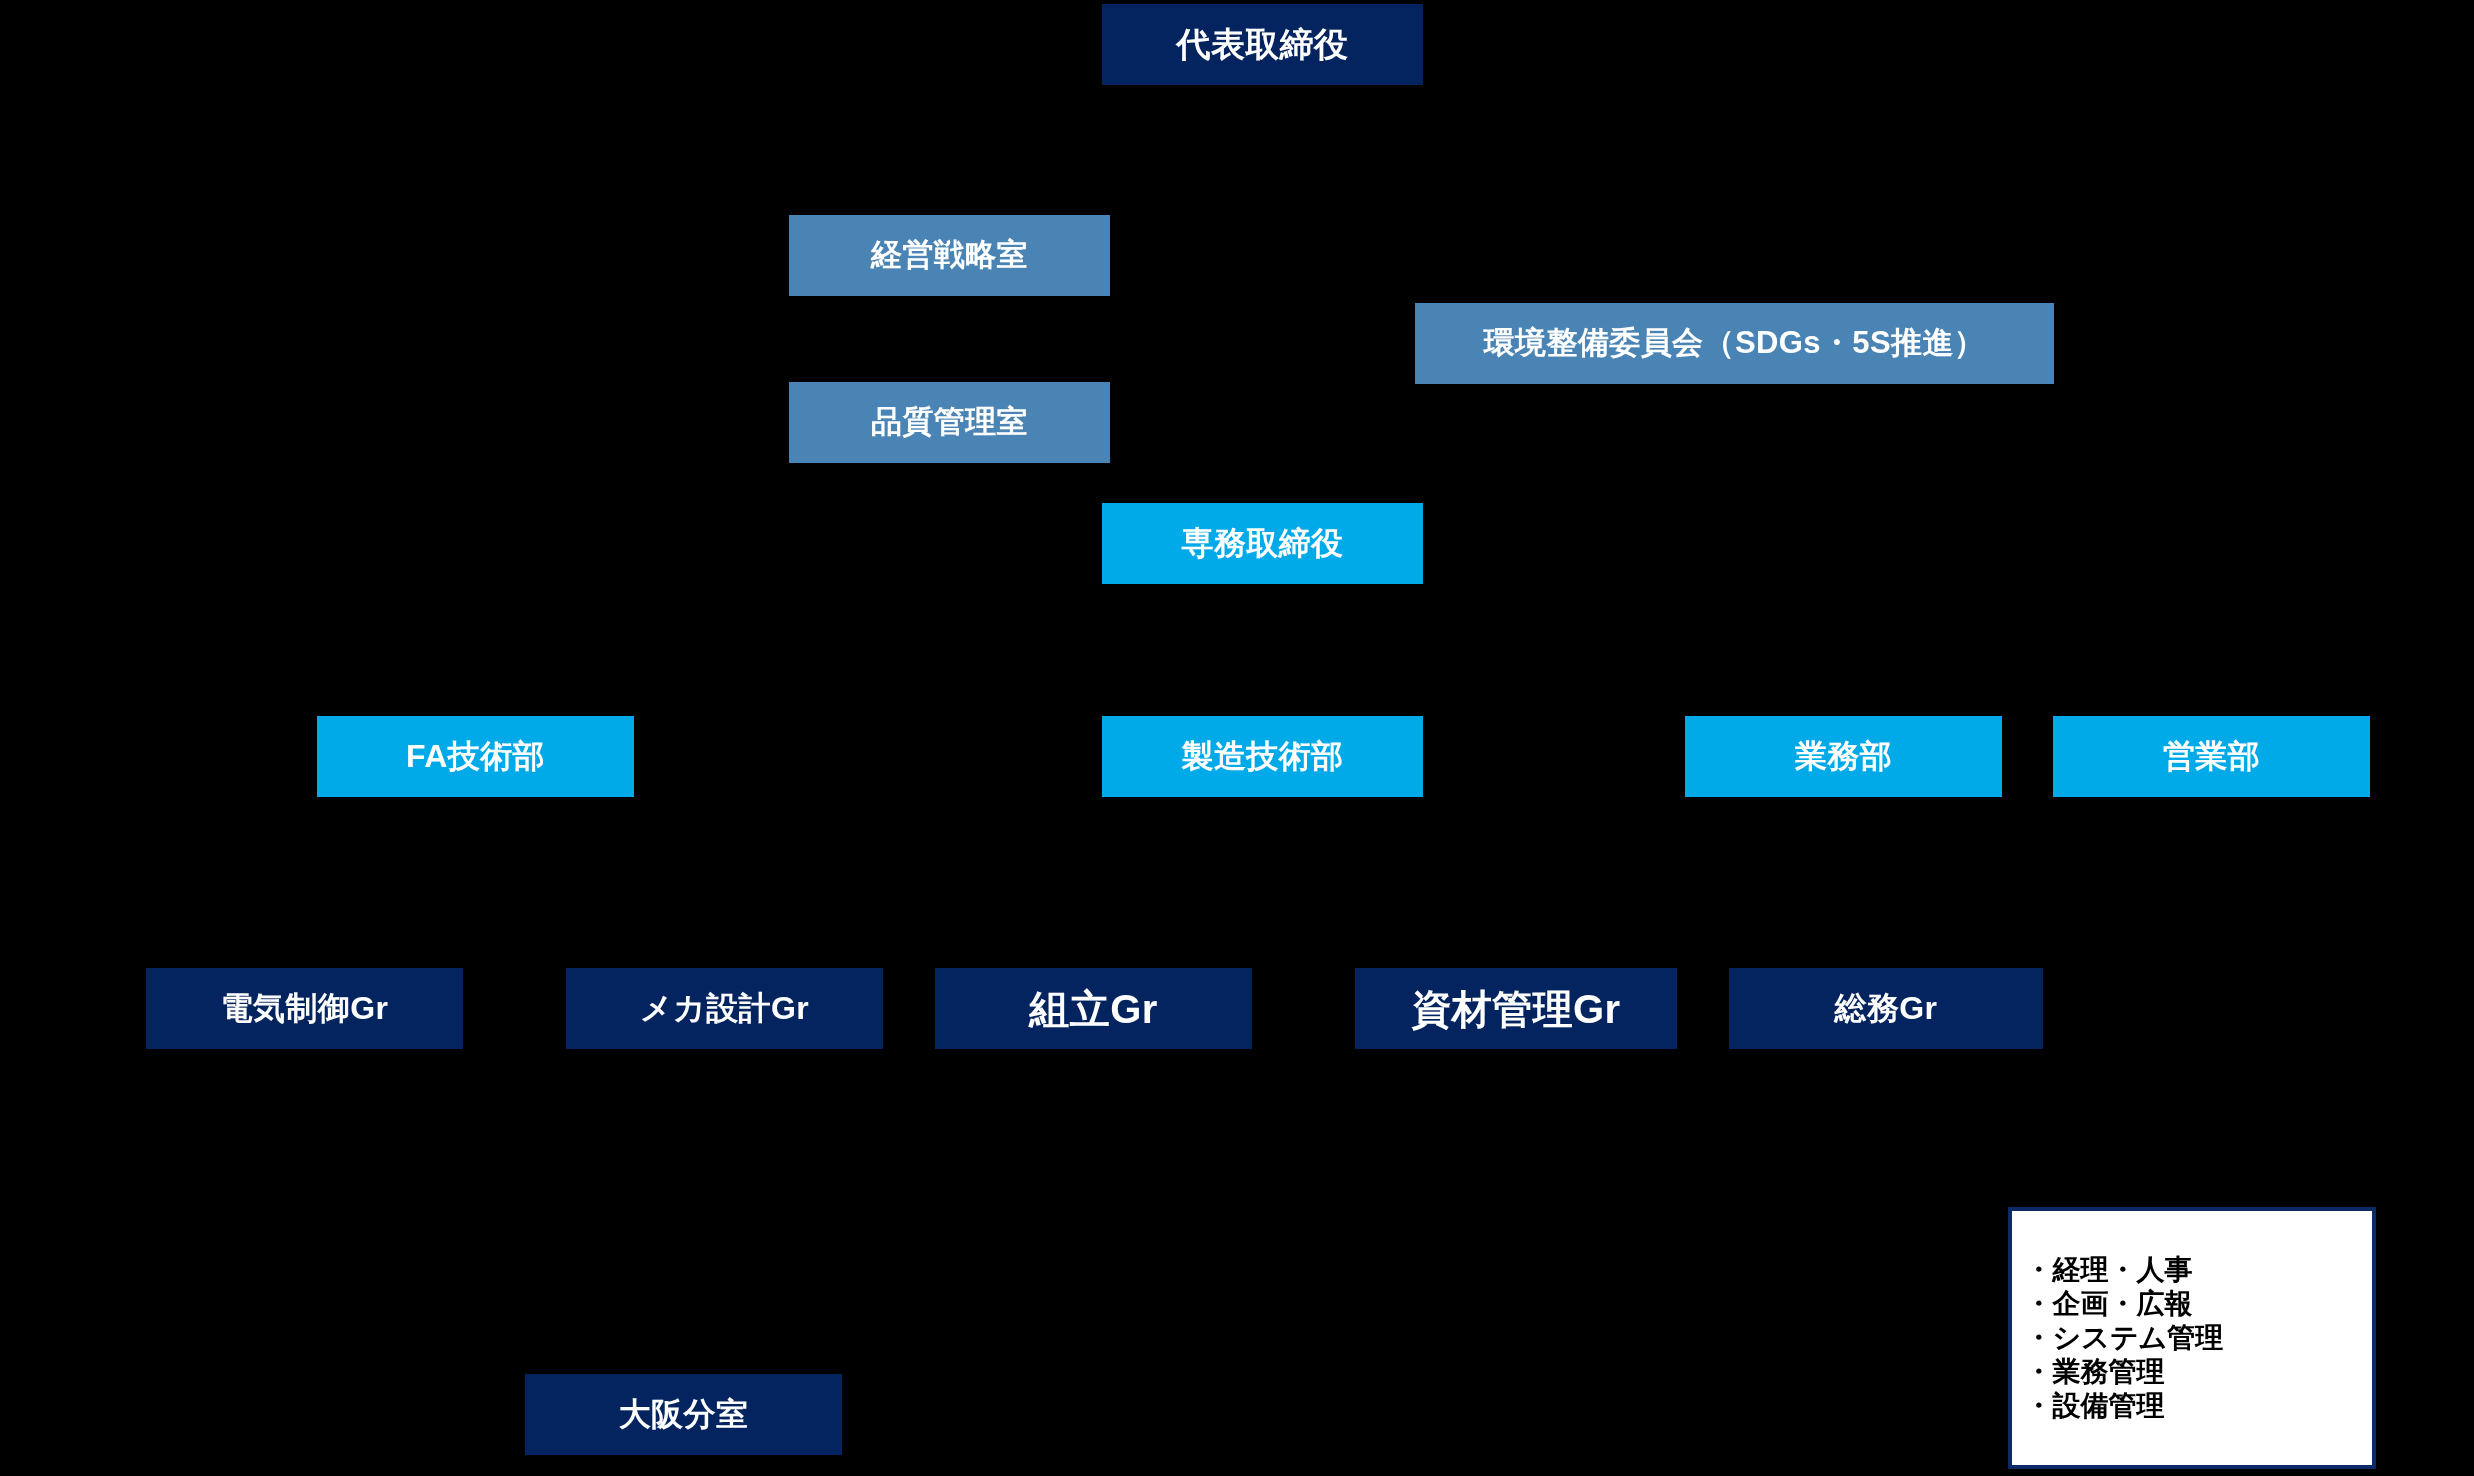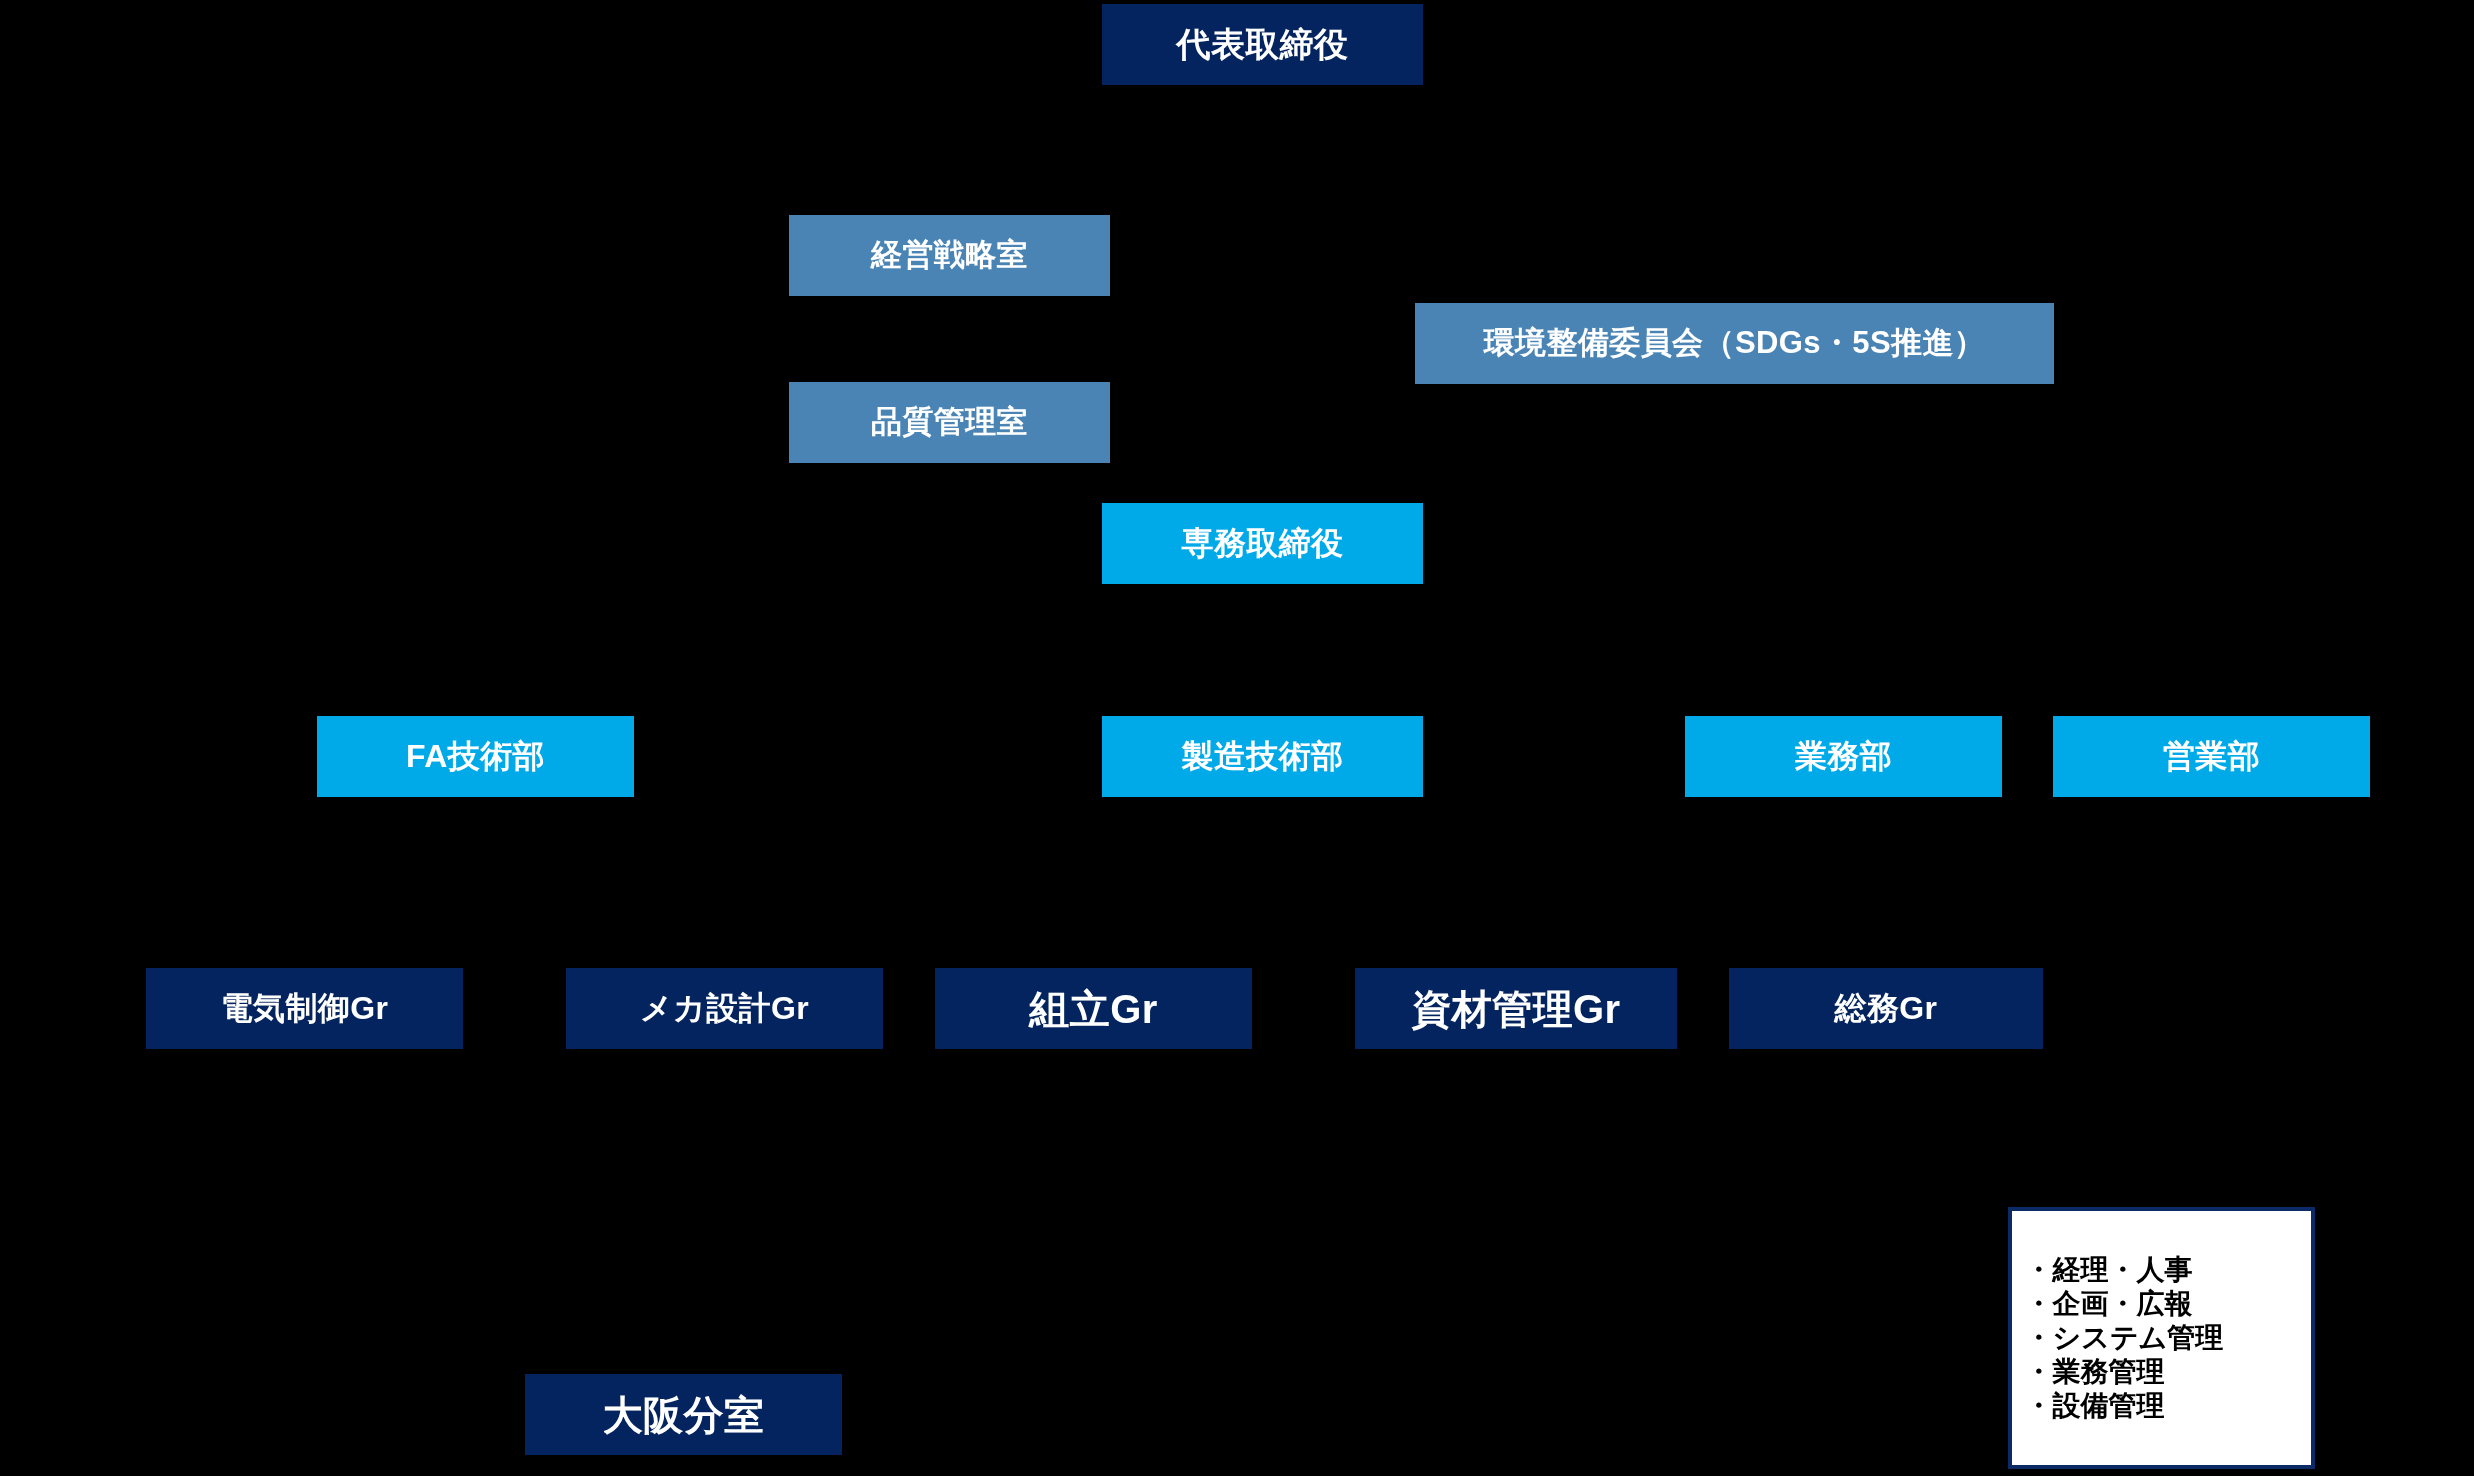--- a/index.html
+++ b/index.html
@@ -106,25 +106,25 @@
   </div>
 
   <div class="node lvl-group" style="left:1314px; top:968px; width:322px; height:81px; font-size:40px;">
     <span>資材管理Gr</span>
   </div>
 
   <div class="node lvl-group" style="left:1688px; top:968px; width:314px; height:81px; font-size:32px;">
     <span>総務Gr</span>
   </div>
 
-  <div class="node lvl-branch" style="left:525px; top:1374px; width:317px; height:81px; font-size:40px;">
+  <div class="node lvl-branch" style="left:525px; top:1374px; width:317px; height:81px; font-size:32px;">
     <span>大阪分室</span>
   </div>
 
-  <div class="note-box" style="left:2008px; top:1207px; width:307px; height:262px; font-size:28px;">
+  <div class="note-box" style="left:2008px; top:1207px; width:368px; height:262px; font-size:28px;">
     <div class="note-line">・経理・人事</div>
     <div class="note-line">・企画・広報</div>
     <div class="note-line">・システム管理</div>
     <div class="note-line">・業務管理</div>
     <div class="note-line">・設備管理</div>
   </div>
 
 </div>
 
 

